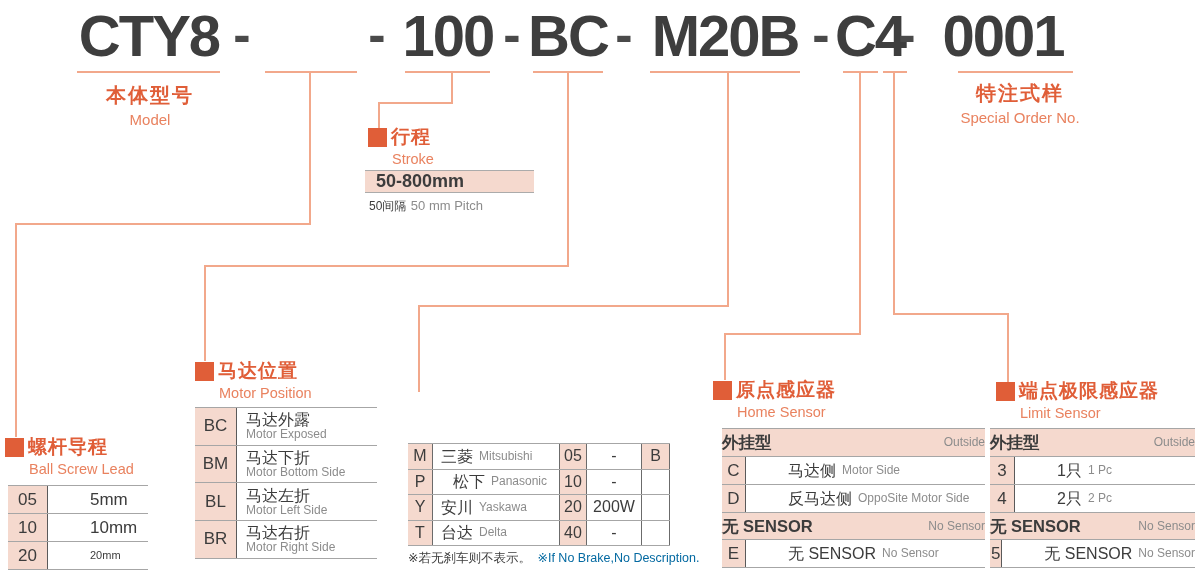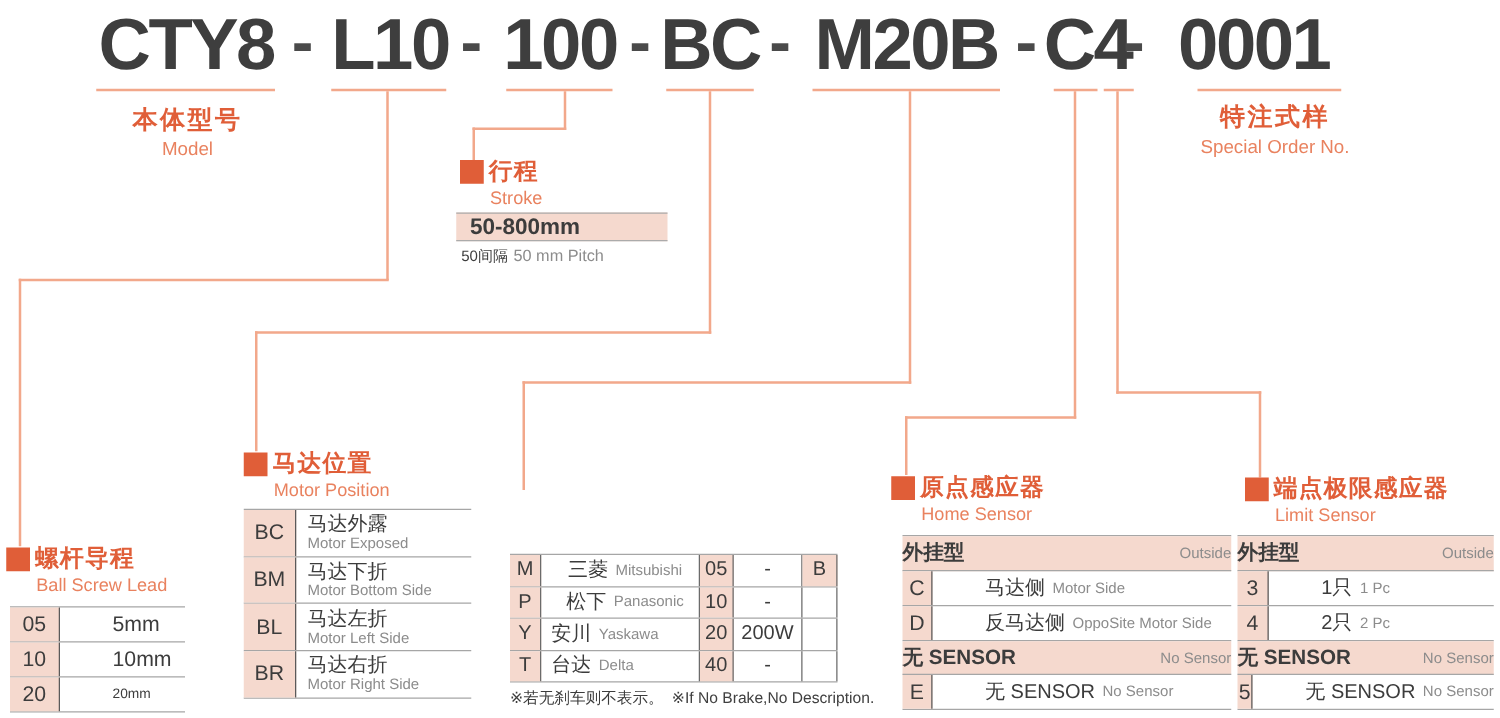--- a/index.html
+++ b/index.html
@@ -50,30 +50,29 @@
   #stroke-pitch .zh-txt{font-size:12px;font-weight:400;}
   #stroke-pitch .en-txt{font-size:13px;}
 
   
   .mb-cell{display:flex;align-items:center;justify-content:center;box-sizing:border-box;
            font-size:16px;color:#3C3C3C;}
   .b-r{border-right:1px solid #6B6B6B;}
 
   .footnote{position:absolute;white-space:nowrap;font-size:12.5px;}
   .footnote .fzh{color:#3C3C3C;font-weight:400;}
-  .footnote .fen{color:#404040;margin-left:3px;}
+  .footnote .fen{color:#0369a1;margin-left:3px;}
 </style>
 </head>
 <body>
 
 <div id="canvas">
 
   <span class="seg" style="left:149px">CTY8</span>
   <span class="dash" style="left:242px">-</span>
-  <span class="seg" style="left:312px">L10</span>
   <span class="dash" style="left:377px">-</span>
   <span class="seg" style="left:448px">100</span>
   <span class="dash" style="left:512px">-</span>
   <span class="seg" style="left:568px">BC</span>
   <span class="dash" style="left:624px">-</span>
   <span class="seg" style="left:725px">M20B</span>
   <span class="dash" style="left:821px">-</span>
   <span class="seg" style="left:870px">C4</span>
   <span class="dash" style="left:907px">-</span>
   <span class="seg" style="left:1003px">0001</span>
@@ -197,21 +196,21 @@
       <div class="desc-cell">
         <span class="zh-txt">马达右折</span>
         <span class="en-txt">Motor Right Side</span>
       </div>
     </div>
   </div>
 
   <div class="tbl" style="left:408px;top:443px;width:262px">
     <div class="trow" style="height:25.5px">
       <div class="mb-cell pink b-r" style="width:25px">M</div>
-      <div class="mb-cell b-r desc-inline" style="width:127px;justify-content:center;padding-left:8px">
+      <div class="mb-cell b-r desc-inline" style="width:127px;justify-content:flex-start;padding-left:8px">
         <span class="zh-txt">三菱</span>
         <span class="en-txt">Mitsubishi</span>
       </div>
       <div class="mb-cell pink b-r" style="width:27px">05</div>
       <div class="mb-cell b-r" style="width:55px">-</div>
       <div class="mb-cell pink b-r" style="width:28px">B</div>
     </div>
     <div class="trow" style="height:25.5px">
       <div class="mb-cell pink b-r" style="width:25px">P</div>
       <div class="mb-cell b-r desc-inline" style="width:127px;justify-content:flex-start;padding-left:20px">

